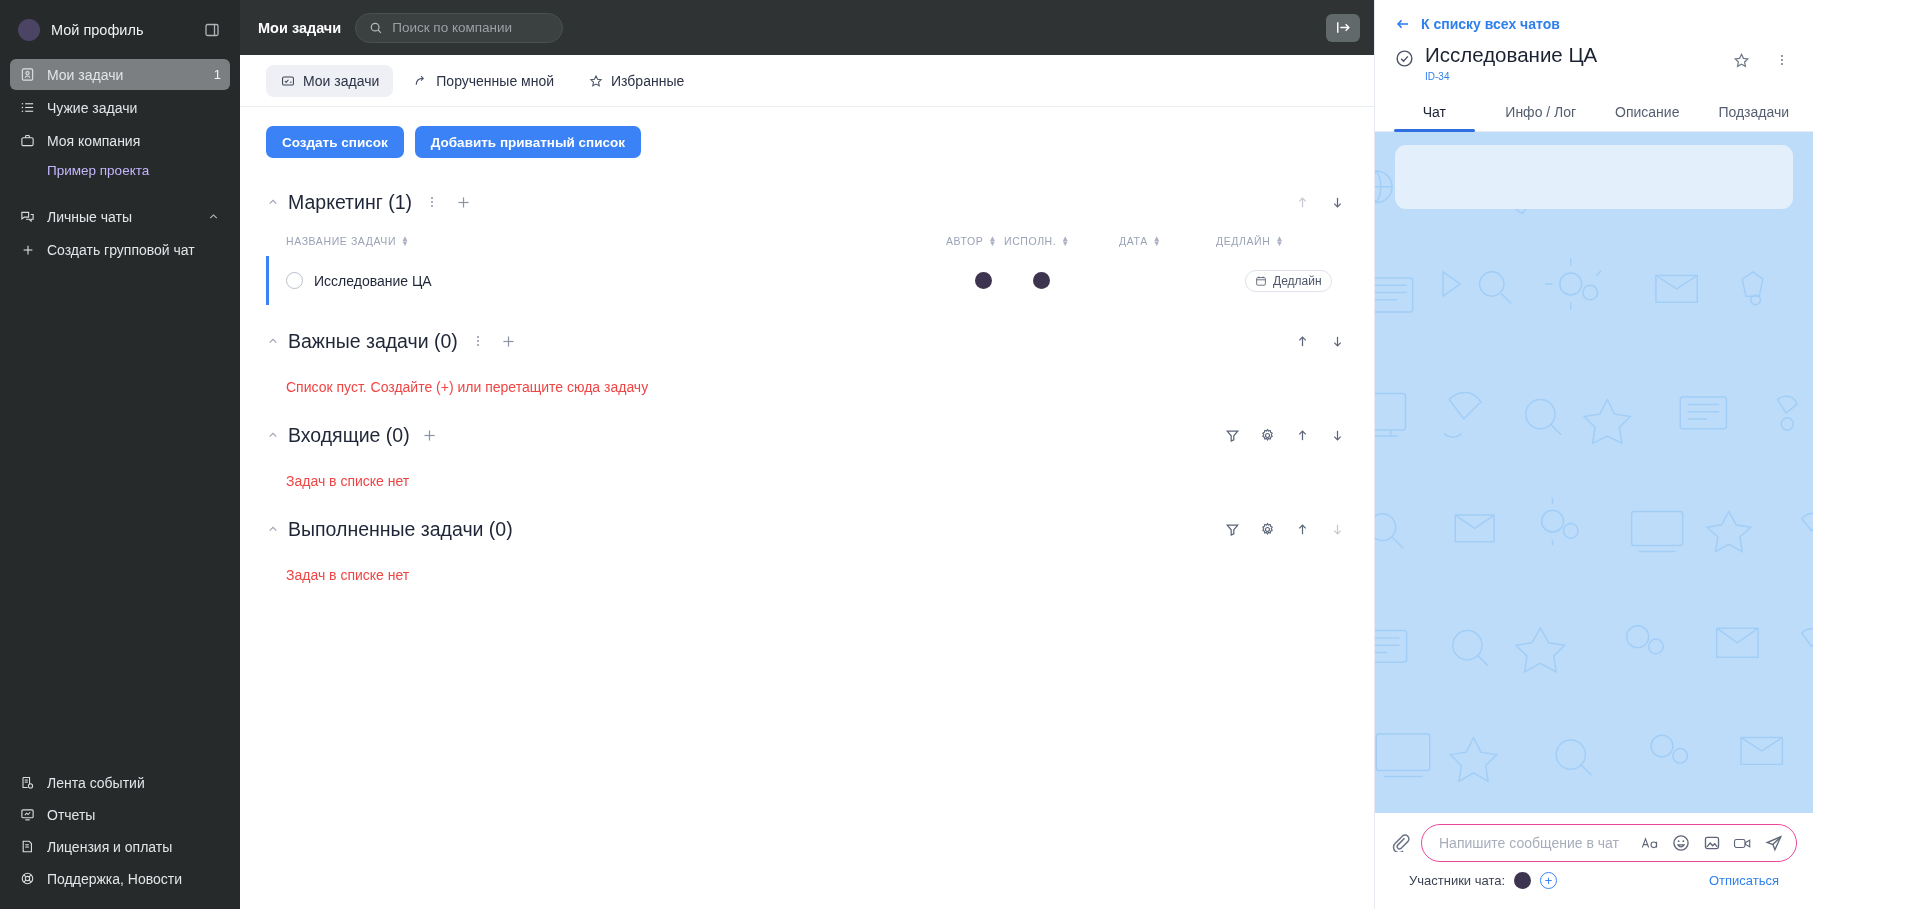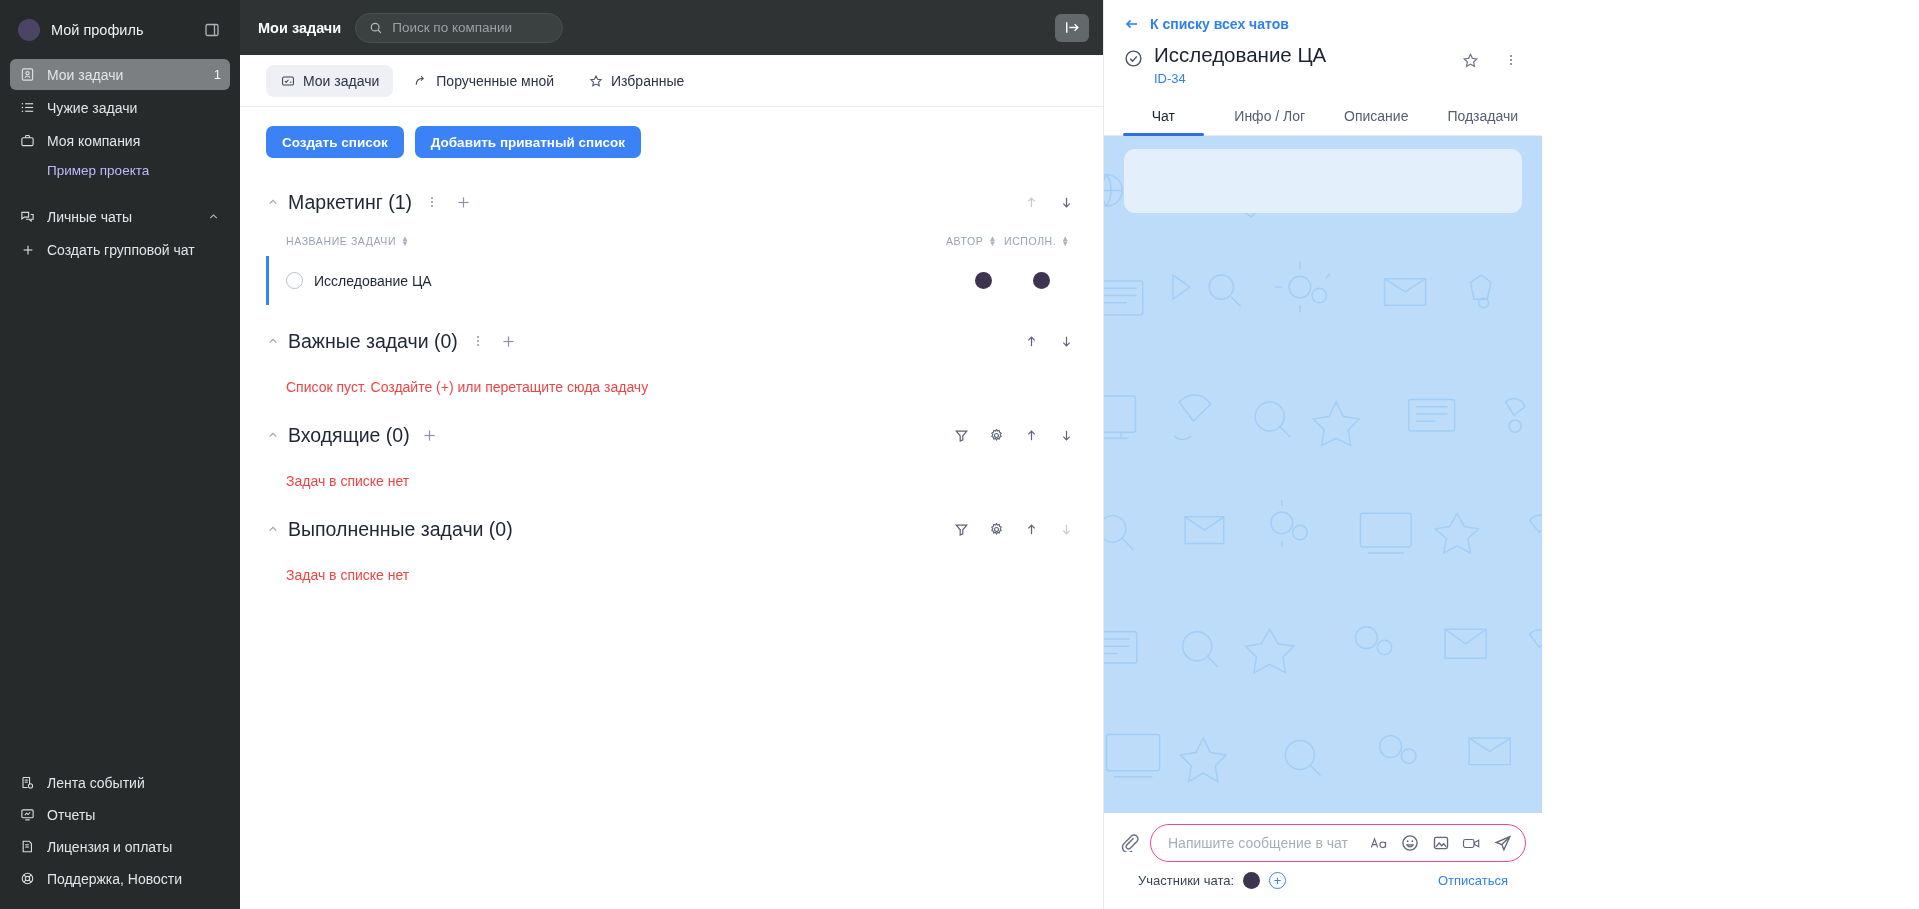--- a/index.html
+++ b/index.html
@@ -2,21 +2,21 @@
 <html lang="ru"><head>
 <meta charset="utf-8">
 <style>
   * { box-sizing: border-box; margin: 0; padding: 0; }
   html, body {
     width: 1919px; height: 909px;
     font-family: "Liberation Sans", sans-serif;
     background: #ffffff;
     overflow: hidden;
   }
-  .app { position: relative; width: 1542px; height: 909px; display: flex; }
+  .app { position: relative; width: 1813px; height: 909px; display: flex; }
 
   
   .sidebar {
     width: 240px; height: 909px; flex: 0 0 240px;
     background: #262a2b; color: #e8eaec;
     display: flex; flex-direction: column;
     padding-top: 6px;
     position: relative;
   }
   .profile-row {
@@ -166,21 +166,21 @@
   .chat-title-row {
     display: flex; align-items: flex-start; gap: 11px;
     padding: 3px 20px 0 20px;
   }
   .chat-check {
     width: 19px; height: 19px; flex: 0 0 19px; margin-top: 6px;
     color: #4b5467;
   }
   .chat-titles { flex: 1; min-width: 0; }
   .chat-name { font-size: 20.5px; color: #1b2231; font-weight: 400; white-space: nowrap; }
-  .chat-id { font-size: 13px; color: #2f80ed; margin-top: 4px; cursor: pointer; }
+  .chat-id { font-size: 10px; color: #2f80ed; margin-top: 4px; cursor: pointer; }
   .chat-head-icons { display: flex; align-items: center; gap: 19px; padding-top: 6px; color: #6b melt; }
   .chat-head-icons .icon-btn { color: #7a melt; }
 
   .chat-tabs {
     display: flex; align-items: stretch; gap: 0;
     padding: 14px 6px 0 6px; border-bottom: 1px solid #e8ebf1;
   }
   .chat-tab {
     flex: 1; text-align: center; font-size: 14px; color: #555e70;
     padding: 8px 0 11px 0; cursor: pointer; position: relative; white-space: nowrap;

